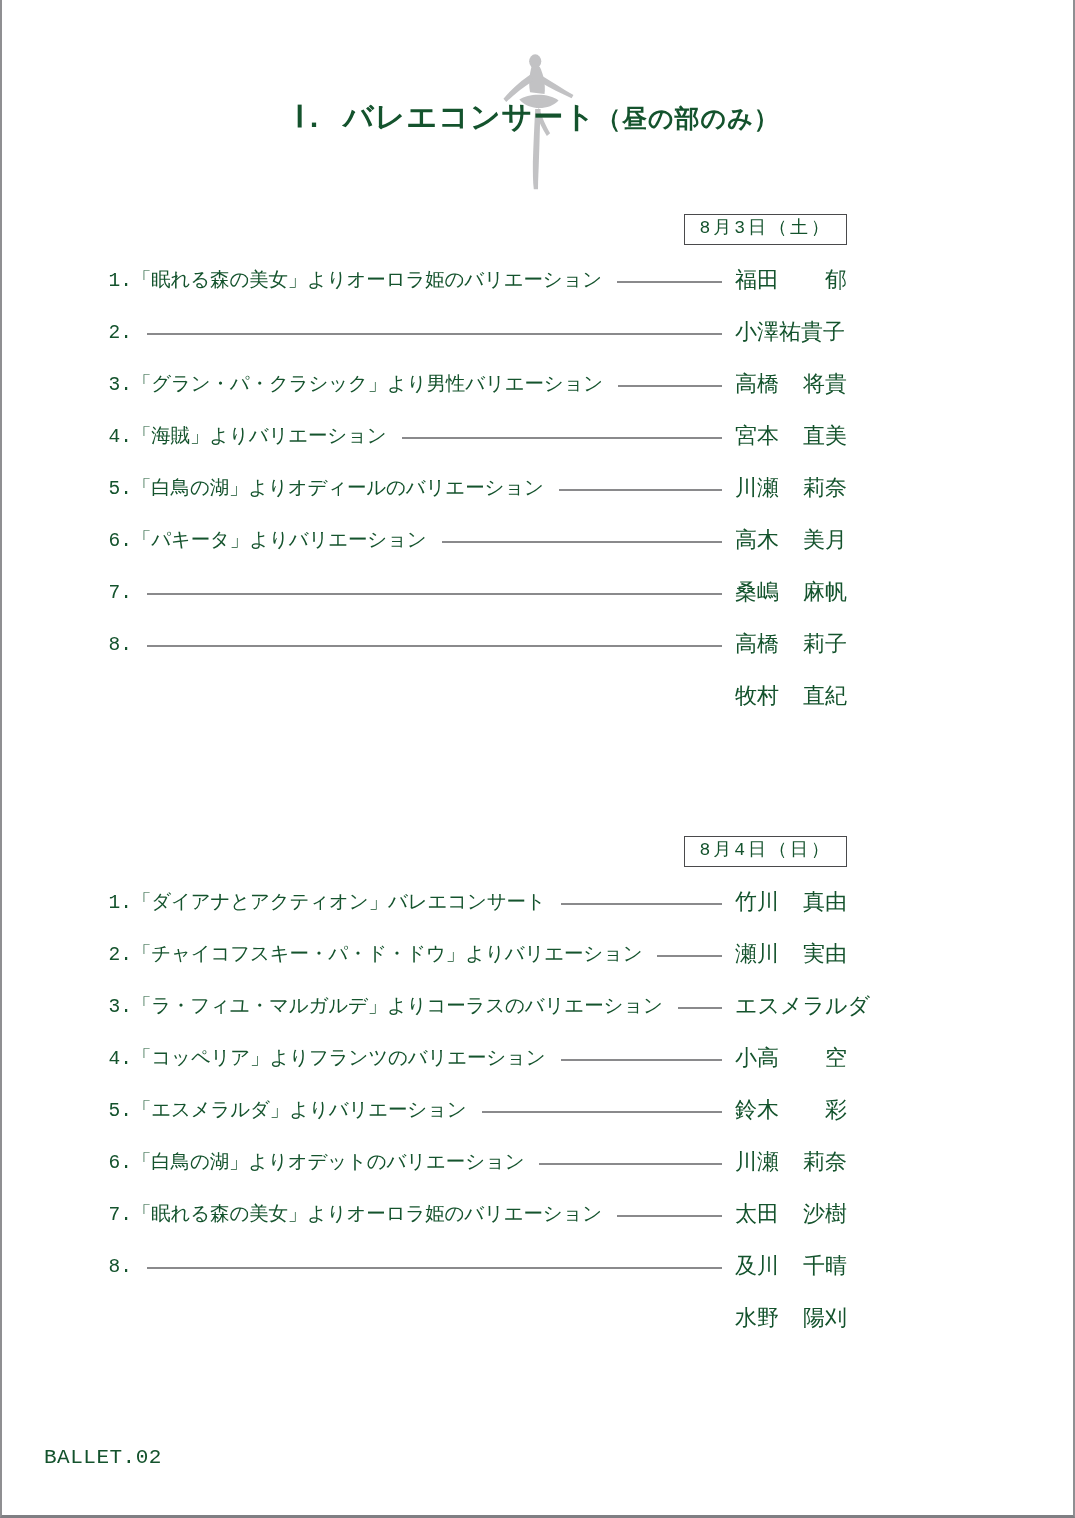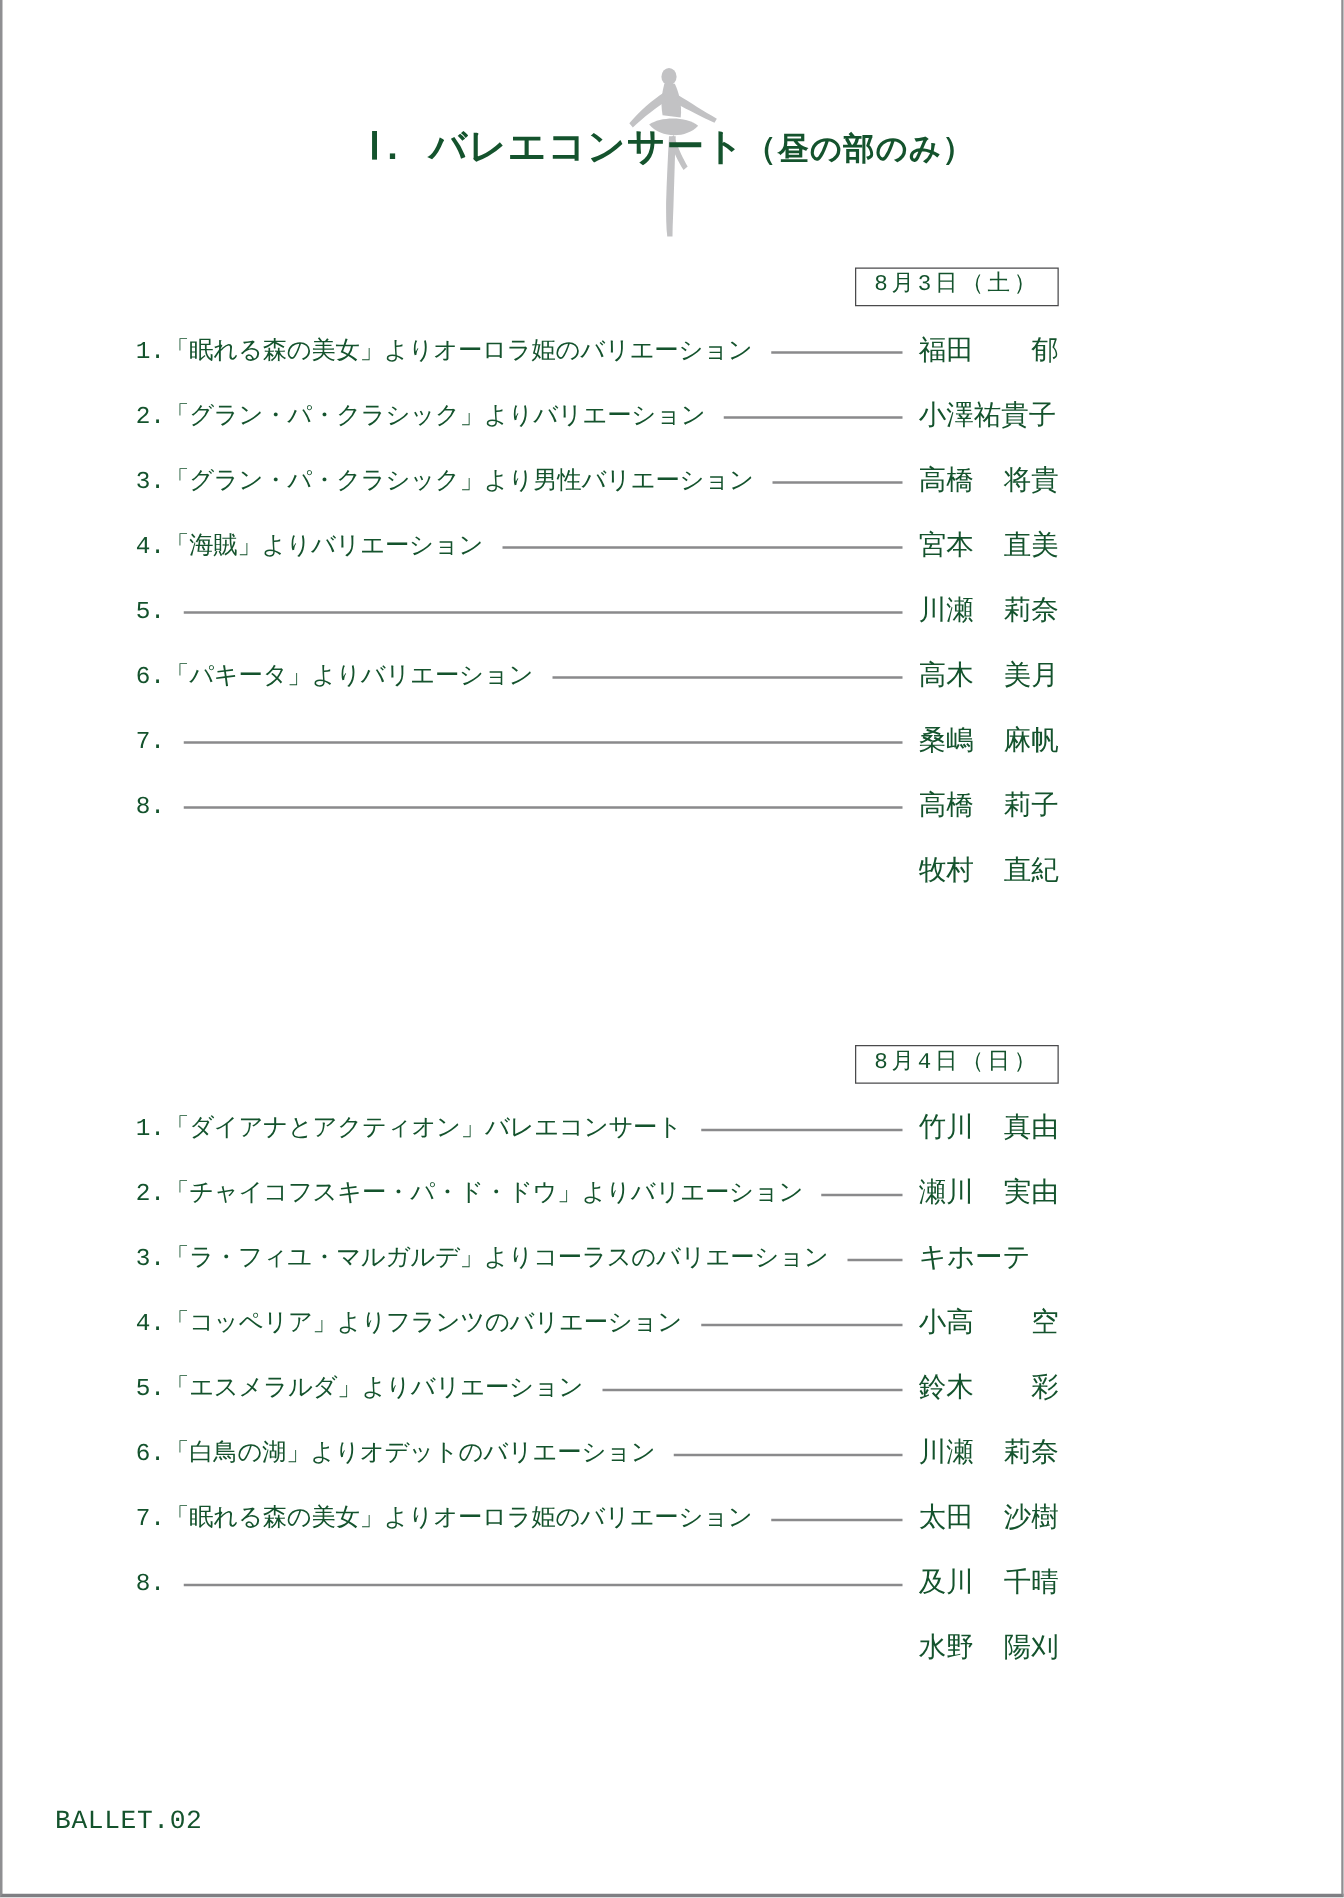--- a/index.html
+++ b/index.html
@@ -93,21 +93,20 @@
     <span class="row-piece">「眠れる森の美女」よりオーロラ姫のバリエーション</span>
     <span class="leader"></span>
     <span class="row-name">
       <span class="family">福田</span>
       <span class="given">郁</span>
     </span>
   </div>
 
   <div class="program-row">
     <span class="row-no">2.</span>
-    <span class="row-piece">「グラン・パ・クラシック」よりバリエーション</span>
     <span class="leader"></span>
     <span class="row-name">
       <span class="family">小澤祐貴子</span>
       <span class="given"></span>
     </span>
   </div>
 
   <div class="program-row">
     <span class="row-no">3.</span>
     <span class="row-piece">「グラン・パ・クラシック」より男性バリエーション</span>
@@ -123,20 +122,21 @@
     <span class="row-piece">「海賊」よりバリエーション</span>
     <span class="leader"></span>
     <span class="row-name">
       <span class="family">宮本</span>
       <span class="given">直美</span>
     </span>
   </div>
 
   <div class="program-row">
     <span class="row-no">5.</span>
+    <span class="row-piece">「白鳥の湖」よりオディールのバリエーション</span>
     <span class="leader"></span>
     <span class="row-name">
       <span class="family">川瀬</span>
       <span class="given">莉奈</span>
     </span>
   </div>
 
   <div class="program-row">
     <span class="row-no">6.</span>
     <span class="row-piece">「パキータ」よりバリエーション</span>
@@ -197,21 +197,21 @@
       <span class="family">瀬川</span>
       <span class="given">実由</span>
     </span>
   </div>
 
   <div class="program-row">
     <span class="row-no">3.</span>
     <span class="row-piece">「ラ・フィユ・マルガルデ」よりコーラスのバリエーション</span>
     <span class="leader"></span>
     <span class="row-name">
-      <span class="family">キホーテ</span>
+      <span class="family">エスメラルダ</span>
       <span class="given"></span>
     </span>
   </div>
 
   <div class="program-row">
     <span class="row-no">4.</span>
     <span class="row-piece">「コッペリア」よりフランツのバリエーション</span>
     <span class="leader"></span>
     <span class="row-name">
       <span class="family">小高</span>

